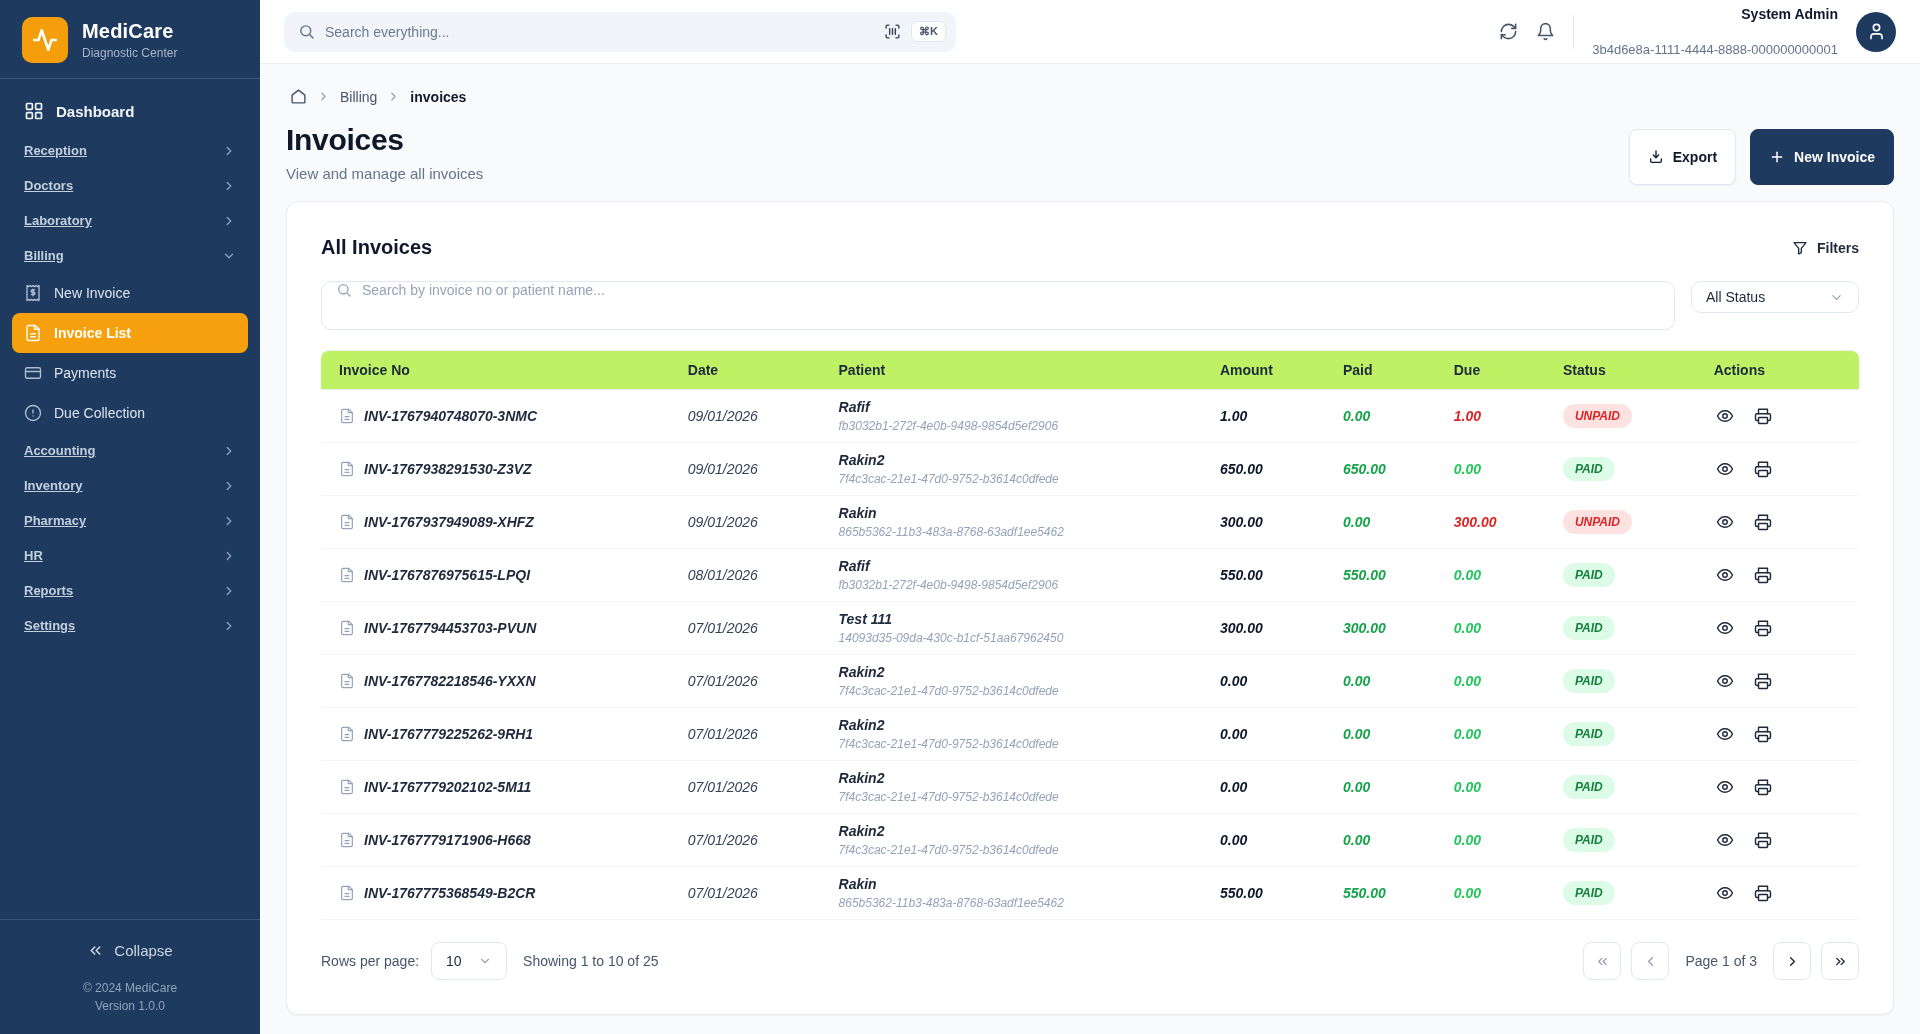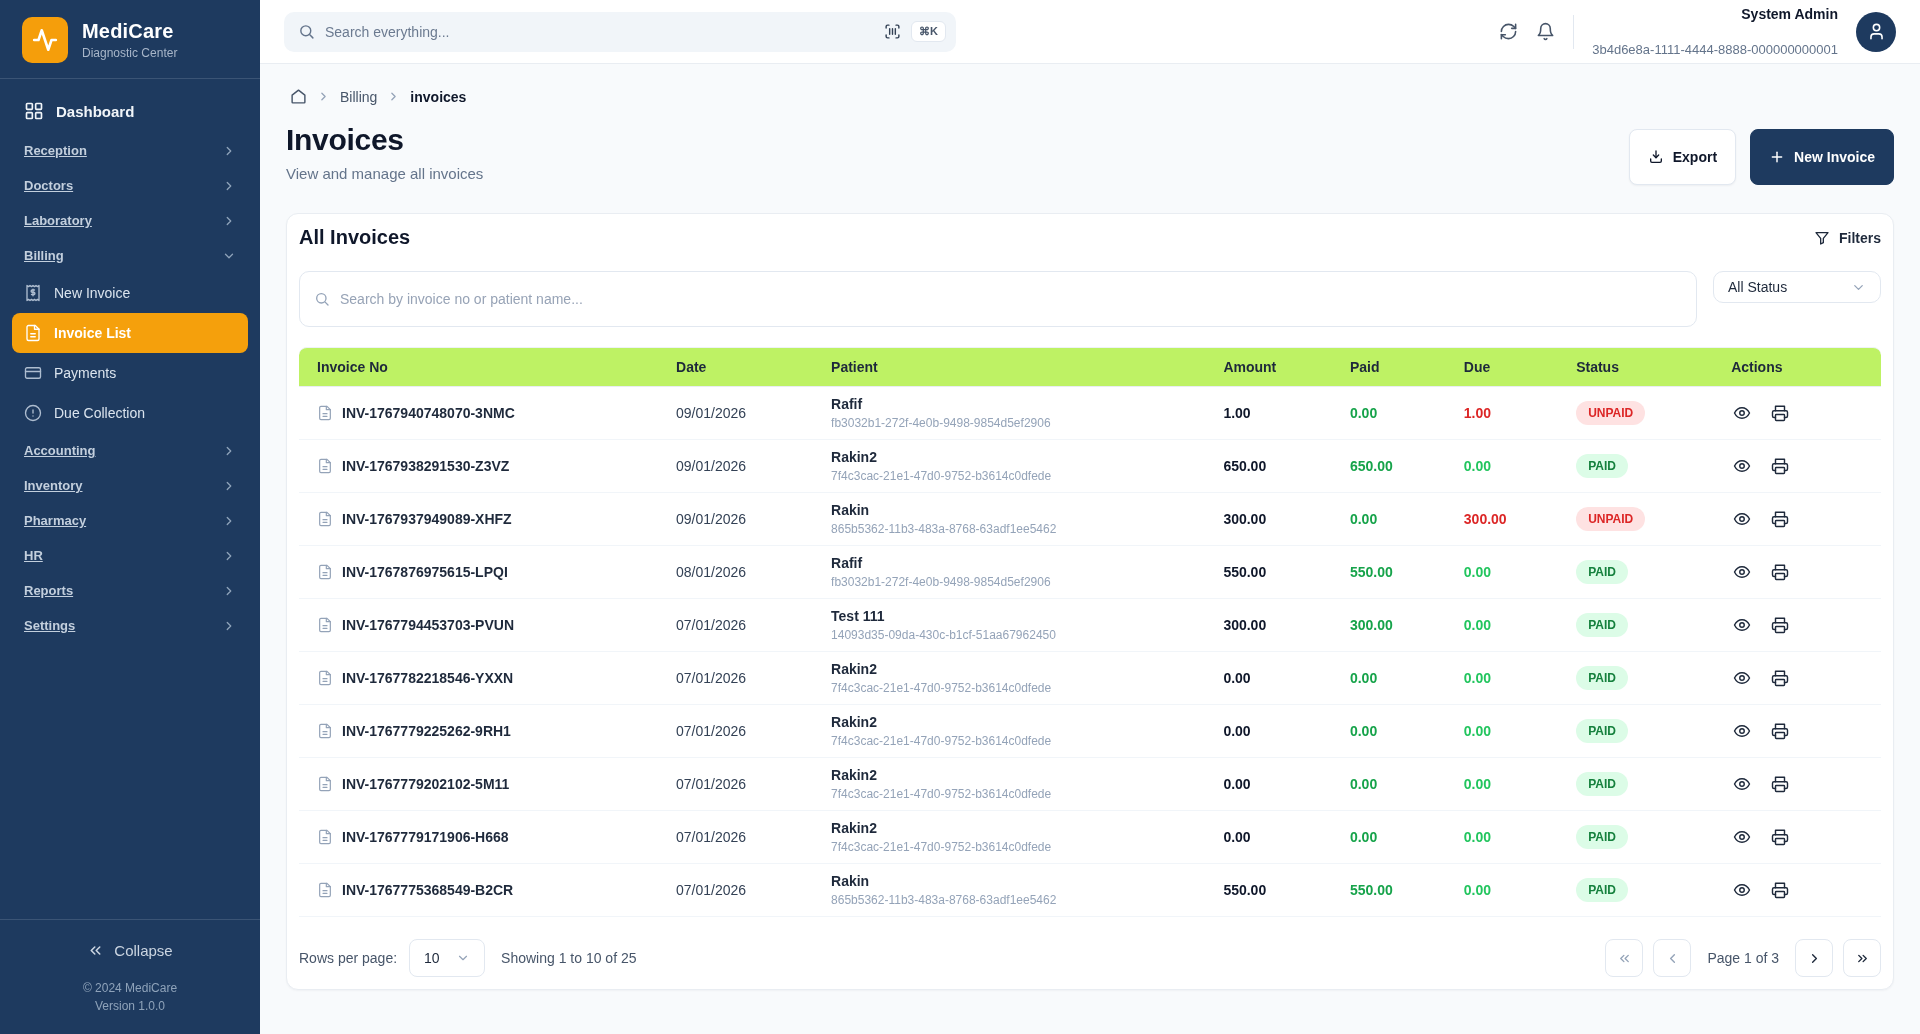--- a/index.html
+++ b/index.html
@@ -46,39 +46,39 @@
   .crumb-link { cursor:pointer; }
   .crumb-current { color:#0f172a; font-weight:700; }
   .page-head { display:flex; align-items:flex-start; justify-content:space-between; margin-top:18px; }
   .page-title { font-size:30px; font-weight:800; color:#0f172a; letter-spacing:-.3px; }
   .page-sub { font-size:15px; color:#64748b; margin-top:8px; }
   .head-actions { display:flex; gap:14px; margin-top:6px; }
   .btn { display:flex; align-items:center; gap:9px; height:56px; padding:0 18px; border-radius:8px; font-size:14px; font-weight:600; cursor:pointer; font-family:"Liberation Sans",sans-serif; }
   .btn-outline { background:#fff; border:1px solid #e2e8f0; color:#0f172a; box-shadow:0 1px 2px rgba(15,23,42,.05); }
   .btn-primary { background:#1e3a5f; border:1px solid #1e3a5f; color:#fff; }
 
-  .panel { margin-top:28px; background:#fff; border:1px solid #e9edf2; border-radius:12px; box-shadow:0 1px 2px rgba(15,23,42,.04); padding:12px; }
+  .panel { margin-top:16px; background:#fff; border:1px solid #e9edf2; border-radius:12px; box-shadow:0 1px 2px rgba(15,23,42,.04); padding:34px; }
   .panel-head { display:flex; align-items:center; justify-content:space-between; }
   .panel-title { font-size:20px; font-weight:700; color:#0f172a; }
   .filters { display:flex; align-items:center; gap:9px; color:#1e293b; font-size:14px; font-weight:600; cursor:pointer; }
   .tools { display:flex; gap:16px; margin-top:22px; }
-  .tsearch { flex:1; height:56px; border:1px solid #e2e8f0; border-radius:10px; display:flex; align-items:center; gap:10px; padding:0 14px; color:#94a3b8; background:#fff; }
+  .tsearch { flex:1; height:49px; border:1px solid #e2e8f0; border-radius:10px; display:flex; align-items:flex-start; gap:10px; padding:0 14px; color:#94a3b8; background:#fff; }
   .tsearch input { flex:1; border:none; outline:none; font-size:14px; color:#334155; background:transparent; font-family:"Liberation Sans",sans-serif; }
   .tsearch input::placeholder { color:#97a3b6; }
   .select { height:32px; border:1px solid #e2e8f0; border-radius:10px; background:#fff; display:flex; align-items:center; justify-content:space-between; padding:0 14px; font-size:14px; color:#1e293b; cursor:pointer; }
   .select .chev { color:#94a3b8; display:flex; }
   .status-select { width:168px; }
 
   
   .tbl { margin-top:20px; }
   .thead, .trow { display:grid; grid-template-columns:23.2% 9.8% 24.8% 8% 7.2% 7.1% 9.8% auto; align-items:center; }
   .thead { background:#bef264; border-top:1px solid #eef2f6; border-bottom:1px solid #e9edf2; border-radius:8px 8px 0 0; }
   .th { font-size:14px; font-weight:700; color:#1e293b; padding:11px 10px; }
   .th:first-child { padding-left:18px; }
-  .trow { border-bottom:1px solid #f1f5f9; min-height:53px; }
+  .trow { border-bottom:1px solid #f1f5f9; min-height:53px;font-style:italic; }
   .td { padding:8px 10px; font-size:14px; color:#334155; }
   .td:first-child { padding-left:18px; }
   .td-invoice { display:flex; align-items:center; gap:9px; font-weight:700; color:#1e293b; }
   .td-invoice .fic { color:#94a3b8; display:flex; flex:0 0 auto; }
   .p-name { font-weight:700; color:#1e293b; }
   .p-id { font-size:12px; color:#94a3b8; margin-top:4px; }
   .td-amount { font-weight:700; color:#0f172a; }
   .td-paid { font-weight:700; color:#16a34a; }
   .td-due { font-weight:700; }
   .due-zero { color:#22c55e; }

